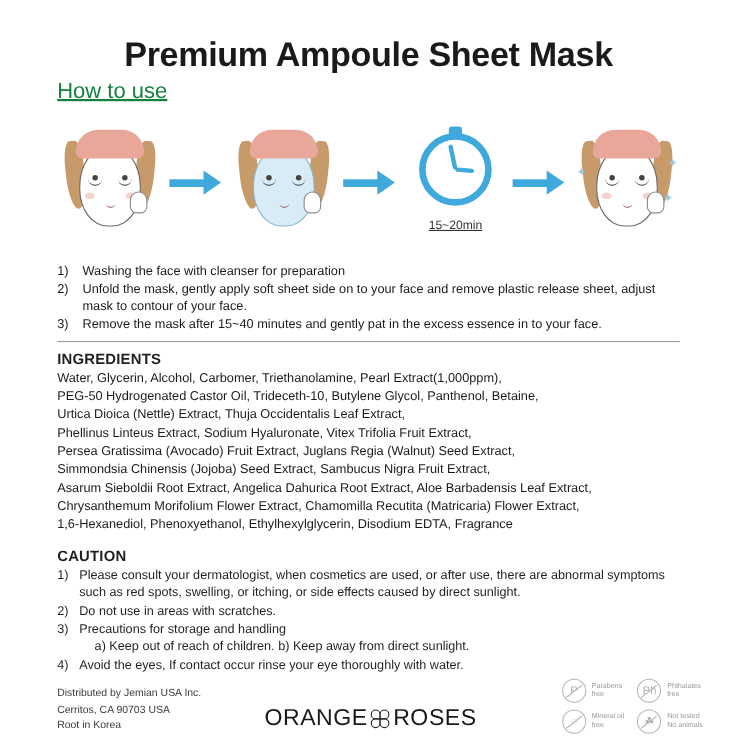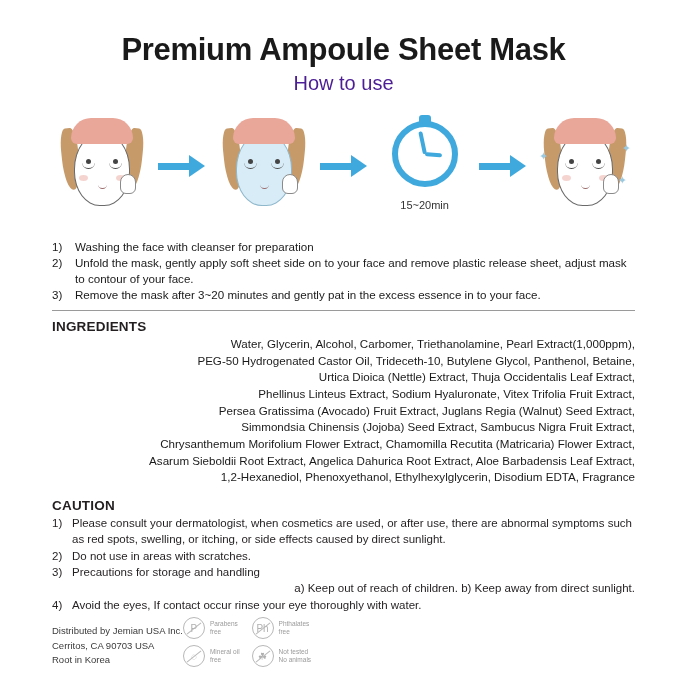--- a/index.html
+++ b/index.html
@@ -9,37 +9,38 @@
     height: 679px;
     background: #ffffff;
     font-family: "Liberation Sans", sans-serif;
     color: #231f20;
     overflow: hidden;
     position: relative;
   }
   .page {
     width: 679px;
     height: 679px;
-    padding: 26px 44px 10px 52px;
+    padding: 26px 61px 10px 52px;
     position: relative;
   }
   .title {
     font-size: 31px;
     font-weight: bold;
     text-align: center;
     letter-spacing: -0.3px;
     margin: 6px 0 2px 0;
     color: #1a1a1a;
   }
   .subtitle {
     font-size: 20px;
-    text-align: center;
+    text-align: left;
     font-weight: normal;
     margin: 4px 0 10px 0;
-    color: #4c1d95;
+    color: #15803d;
+    text-decoration: underline;
   }
 
   
   .steps {
     display: flex;
     align-items: center;
     justify-content: center;
     gap: 4px;
     margin-top: 8px;
     height: 122px;
@@ -219,20 +220,21 @@
   .clock .hand-m {
     width: 4px; height: 23px;
     left: 50%; bottom: 50%;
     margin-left: -2px;
     transform: rotate(-12deg);
   }
   .clock-label {
     font-size: 11px;
     color: #333;
     margin-top: 12px;
+    text-decoration: underline;
   }
 
   
   .howto-list {
     margin-top: 12px;
     font-size: 11.6px;
     line-height: 1.38;
     color: #1a1a1a;
   }
   .howto-list .row {
@@ -250,40 +252,39 @@
   .sec-head {
     font-size: 13.5px;
     font-weight: bold;
     letter-spacing: .2px;
     margin-bottom: 2px;
   }
   .ingredients {
     font-size: 11.6px;
     line-height: 1.44;
     color: #1a1a1a;
-    text-align: right;
   }
   .caution-block { margin-top: 12px; }
   .caution-list {
     font-size: 11.5px;
     line-height: 1.42;
   }
   .caution-list .row { display: flex; gap: 6px; }
   .caution-list .num { width: 14px; flex: none; }
-  .caution-list .sub { padding-left: 34px; text-align: right; }
+  .caution-list .sub { padding-left: 34px; }
 
   
   .footer {
     position: absolute;
     left: 52px;
     right: 40px;
     bottom: 12px;
     display: flex;
     align-items: flex-end;
-    justify-content: flex-start;
+    justify-content: center;
   }
   .addr {
     font-size: 9.5px;
     line-height: 1.5;
     color: #3a3a3a;
   }
   .brand {
     flex: 1;
     text-align: center;
     font-size: 21px;
@@ -444,38 +445,38 @@
     <div class="row">
       <div class="num">1)</div>
       <div class="txt">Washing the face with cleanser for preparation</div>
     </div>
     <div class="row">
       <div class="num">2)</div>
       <div class="txt">Unfold the mask, gently apply soft sheet side on to your face and remove plastic release sheet, adjust mask to contour of your face.</div>
     </div>
     <div class="row">
       <div class="num">3)</div>
-      <div class="txt">Remove the mask after 3~20 minutes and gently pat in the excess essence in to your face.</div>
+      <div class="txt">Remove the mask after 15~40 minutes and gently pat in the excess essence in to your face.</div>
     </div>
   </div>
 
   <hr class="rule">
 
   <div>
     <div class="sec-head">INGREDIENTS</div>
     <div class="ingredients">
       <div>Water, Glycerin, Alcohol, Carbomer, Triethanolamine, Pearl Extract(1,000ppm),</div>
       <div>PEG-50 Hydrogenated Castor Oil, Trideceth-10, Butylene Glycol, Panthenol, Betaine,</div>
       <div>Urtica Dioica (Nettle) Extract, Thuja Occidentalis Leaf Extract,</div>
       <div>Phellinus Linteus Extract, Sodium Hyaluronate, Vitex Trifolia Fruit Extract,</div>
       <div>Persea Gratissima (Avocado) Fruit Extract, Juglans Regia (Walnut) Seed Extract,</div>
       <div>Simmondsia Chinensis (Jojoba) Seed Extract, Sambucus Nigra Fruit Extract,</div>
+      <div>Asarum Sieboldii Root Extract, Angelica Dahurica Root Extract, Aloe Barbadensis Leaf Extract,</div>
       <div>Chrysanthemum Morifolium Flower Extract, Chamomilla Recutita (Matricaria) Flower Extract,</div>
-      <div>Asarum Sieboldii Root Extract, Angelica Dahurica Root Extract, Aloe Barbadensis Leaf Extract,</div>
-      <div>1,2-Hexanediol, Phenoxyethanol, Ethylhexylglycerin, Disodium EDTA, Fragrance</div>
+      <div>1,6-Hexanediol, Phenoxyethanol, Ethylhexylglycerin, Disodium EDTA, Fragrance</div>
     </div>
   </div>
 
   <div class="caution-block">
     <div class="sec-head">CAUTION</div>
     <div class="caution-list">
       <div class="row">
         <div class="num">1)</div>
         <div class="txt">Please consult your dermatologist, when cosmetics are used, or after use, there are abnormal symptoms such as red spots, swelling, or itching, or side effects caused by direct sunlight.</div>
       </div>
@@ -496,20 +497,30 @@
   </div>
 
   <div class="footer">
 
     <div class="addr">
       <div>Distributed by Jemian USA Inc.</div>
       <div>Cerritos, CA 90703  USA</div>
       <div>Root in Korea</div>
     </div>
 
+    <div class="brand">
+      <span>ORANGE</span>
+      <span class="flower">
+        <span></span>
+          <span></span>
+          <span></span>
+          <span></span>
+      </span>
+      <span>ROSES</span>
+    </div>
 
     <div class="free-icons">
       <div class="free-item">
         <div class="badge">P</div>
         <div class="lbl">Parabens
 free</div>
       </div>
       <div class="free-item">
         <div class="badge">Ph</div>
         <div class="lbl">Phthalates

